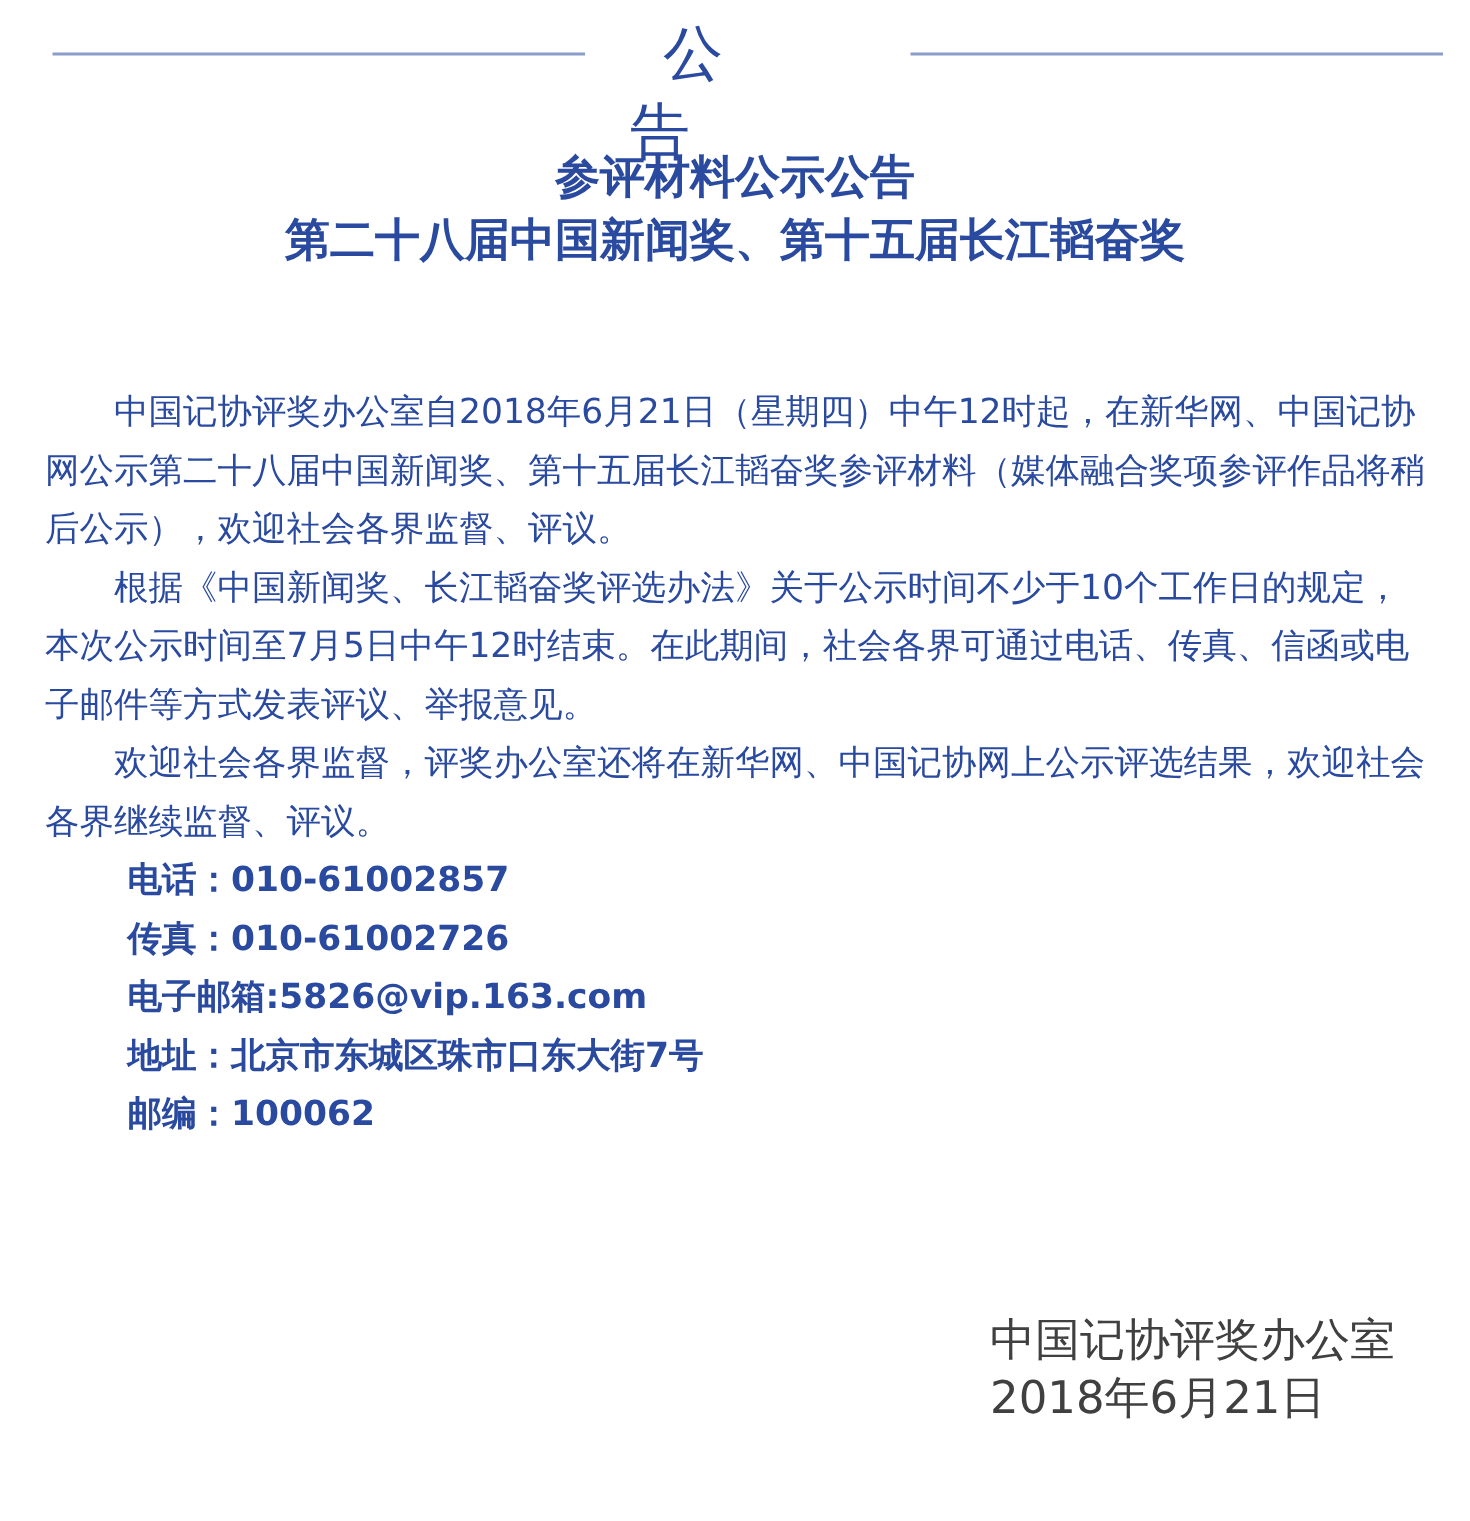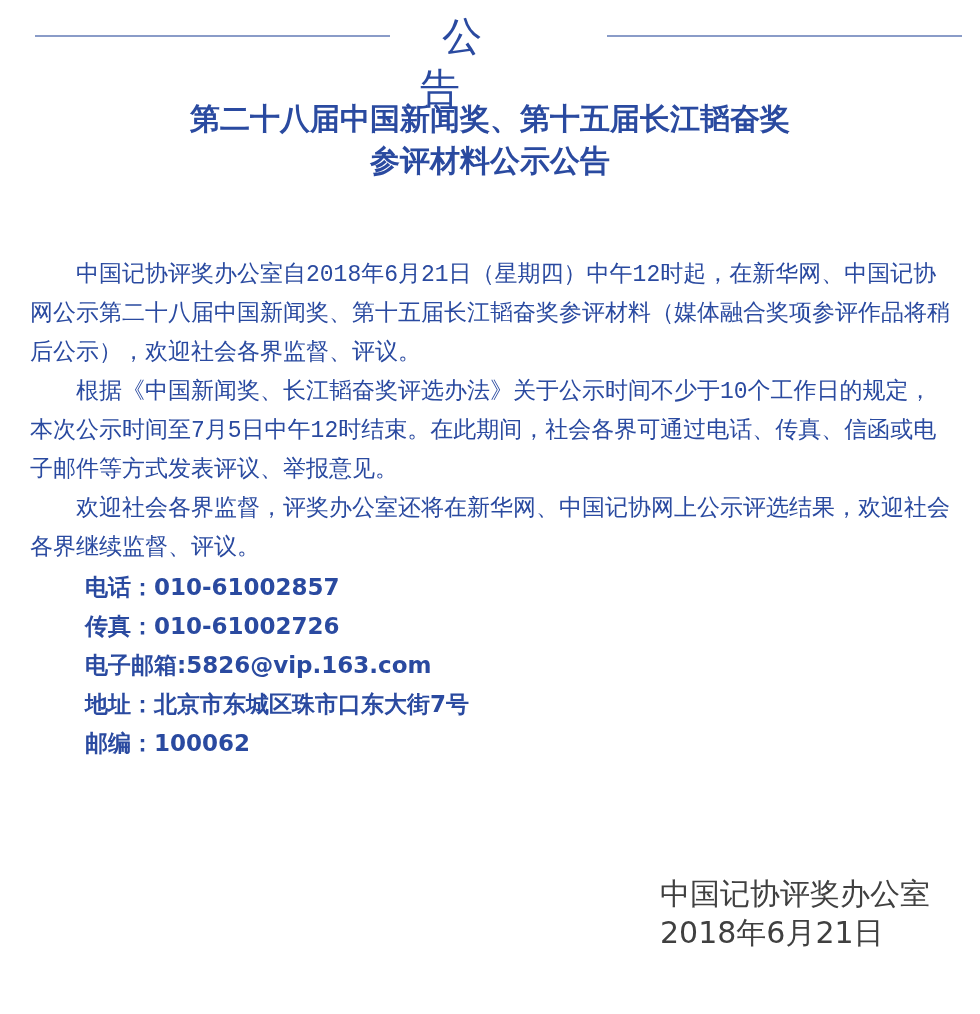--- a/index.html
+++ b/index.html
@@ -58,21 +58,20 @@
       top: 256px;
       left: 30px;
       width: 920px;
       font-size: 23px;
       line-height: 39px;
       color: #2a4aa0;
     }
     .para {
       margin: 0;
       text-indent: 2em;
-      font-family: Liberation Mono, monospace;
     }
     .contact {
       margin: 0;
       padding-left: 55px;
       font-weight: bold;
     }
     .signature {
       position: absolute;
       top: 874px;
       left: 660px;
@@ -85,22 +84,22 @@
 </head>
 <body>
 
 <div class="header">
   <div class="rule left"></div>
   <div class="header-title">公 告</div>
   <div class="rule right"></div>
 </div>
 
 <div class="doc-title">
+  <div>参评材料公示公告</div>
   <div>第二十八届中国新闻奖、第十五届长江韬奋奖</div>
-  <div>参评材料公示公告</div>
 </div>
 
 <div class="body-text">
   <p class="para">中国记协评奖办公室自2018年6月21日（星期四）中午12时起，在新华网、中国记协网公示第二十八届中国新闻奖、第十五届长江韬奋奖参评材料（媒体融合奖项参评作品将稍后公示），欢迎社会各界监督、评议。</p>
   <p class="para">根据《中国新闻奖、长江韬奋奖评选办法》关于公示时间不少于10个工作日的规定，本次公示时间至7月5日中午12时结束。在此期间，社会各界可通过电话、传真、信函或电子邮件等方式发表评议、举报意见。</p>
   <p class="para">欢迎社会各界监督，评奖办公室还将在新华网、中国记协网上公示评选结果，欢迎社会各界继续监督、评议。</p>
   <p class="contact">电话：010-61002857</p>
   <p class="contact">传真：010-61002726</p>
   <p class="contact">电子邮箱:5826@vip.163.com</p>
   <p class="contact">地址：北京市东城区珠市口东大街7号</p>

